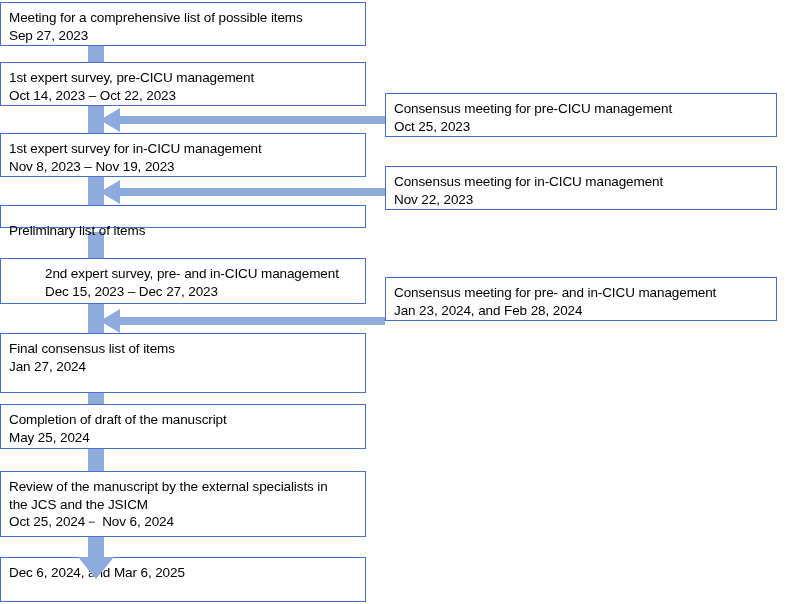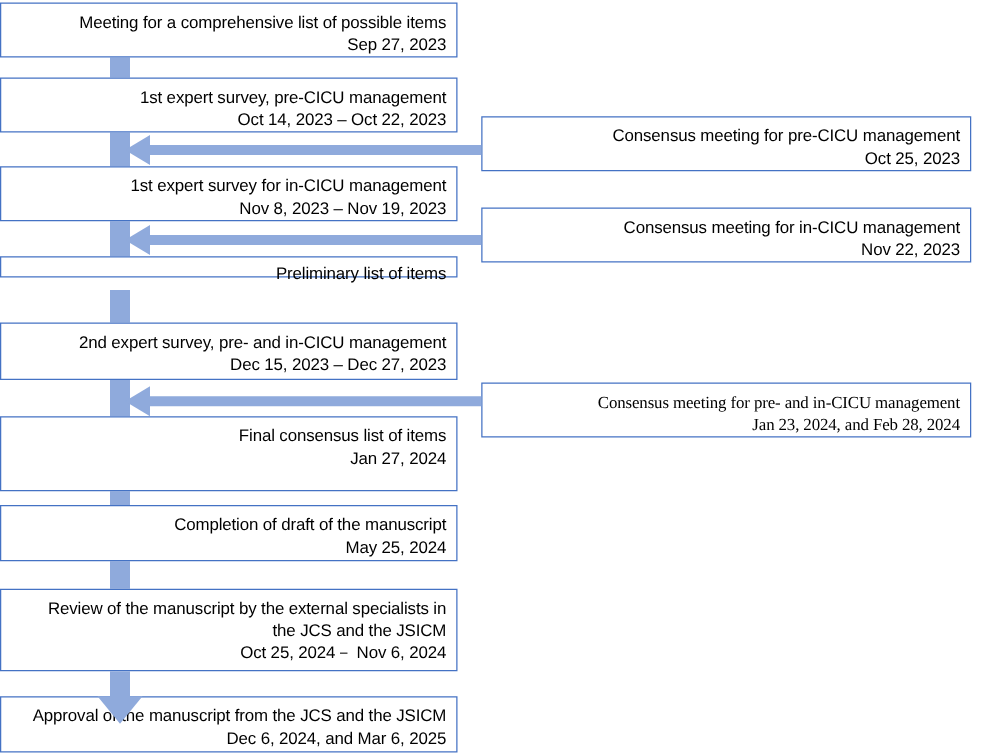--- a/index.html
+++ b/index.html
@@ -11,21 +11,20 @@
     font-family: "Liberation Sans", "DejaVu Sans", sans-serif;
     color: #000000;
     -webkit-font-smoothing: antialiased;
   }
   #canvas {
     position: relative;
     width: 785px;
     height: 604px;
     background: #ffffff;
     overflow: hidden;
-    text-align: right;
   }
 
   
   .spine {
     position: absolute;
     left: 88px;
     width: 16px;
     background: #8FAADC;
   }
 
@@ -116,21 +115,21 @@
   <div class="node main" style="top:62px; height:44px;">
     <span class="line">1st expert survey, pre-CICU management</span>
     <span class="line">Oct 14, 2023 – Oct 22, 2023</span>
   </div>
 
   <div class="node main" style="top:133px; height:44px;">
     <span class="line">1st expert survey for in-CICU management</span>
     <span class="line">Nov 8, 2023 – Nov 19, 2023</span>
   </div>
 
-  <div class="node main" style="top:205px; height:17px; padding-top:4px;">
+  <div class="node main" style="top:205px; height:17px; padding-top:16px;">
     <span class="line">Preliminary list of items</span>
   </div>
 
   <div class="node main" style="top:258px; height:46px;padding-left:44px;">
     <span class="line">2nd expert survey, pre- and in-CICU management</span>
     <span class="line">Dec 15, 2023 – Dec 27, 2023</span>
   </div>
 
   <div class="node main" style="top:333px; height:60px;">
     <span class="line">Final consensus list of items</span>
@@ -142,35 +141,34 @@
     <span class="line">May 25, 2024</span>
   </div>
 
   <div class="node main" style="top:471px; height:66px;">
     <span class="line">Review of the manuscript by the external specialists in</span>
     <span class="line">the JCS and the JSICM</span>
     <span class="line">Oct 25, 2024－ Nov 6, 2024</span>
   </div>
 
   <div class="node main" style="top:557px; height:45px;">
-    <span class="line">Approval of the manuscript from the JCS and the JSICM</span>
     <span class="line">Dec 6, 2024, and Mar 6, 2025</span>
   </div>
 
   <div class="node side" style="top:93px; height:44px;">
     <span class="line">Consensus meeting for pre-CICU management</span>
     <span class="line">Oct 25, 2023</span>
   </div>
 
   <div class="node side" style="top:166px; height:44px;">
     <span class="line">Consensus meeting for in-CICU management</span>
     <span class="line">Nov 22, 2023</span>
   </div>
 
-  <div class="node side" style="top:306px; height:44px;font-family:Liberation Serif, serif;">
+  <div class="node side" style="top:277px; height:44px;">
     <span class="line">Consensus meeting for pre- and in-CICU management</span>
     <span class="line">Jan 23, 2024, and Feb 28, 2024</span>
   </div>
 
   <div class="harrow" style="left:100px; top:108px; width:285px;">
     <div class="shaft" style="width:265px;"></div>
     <div class="head"></div>
   </div>
 
   <div class="harrow" style="left:100px; top:180px; width:285px;">

